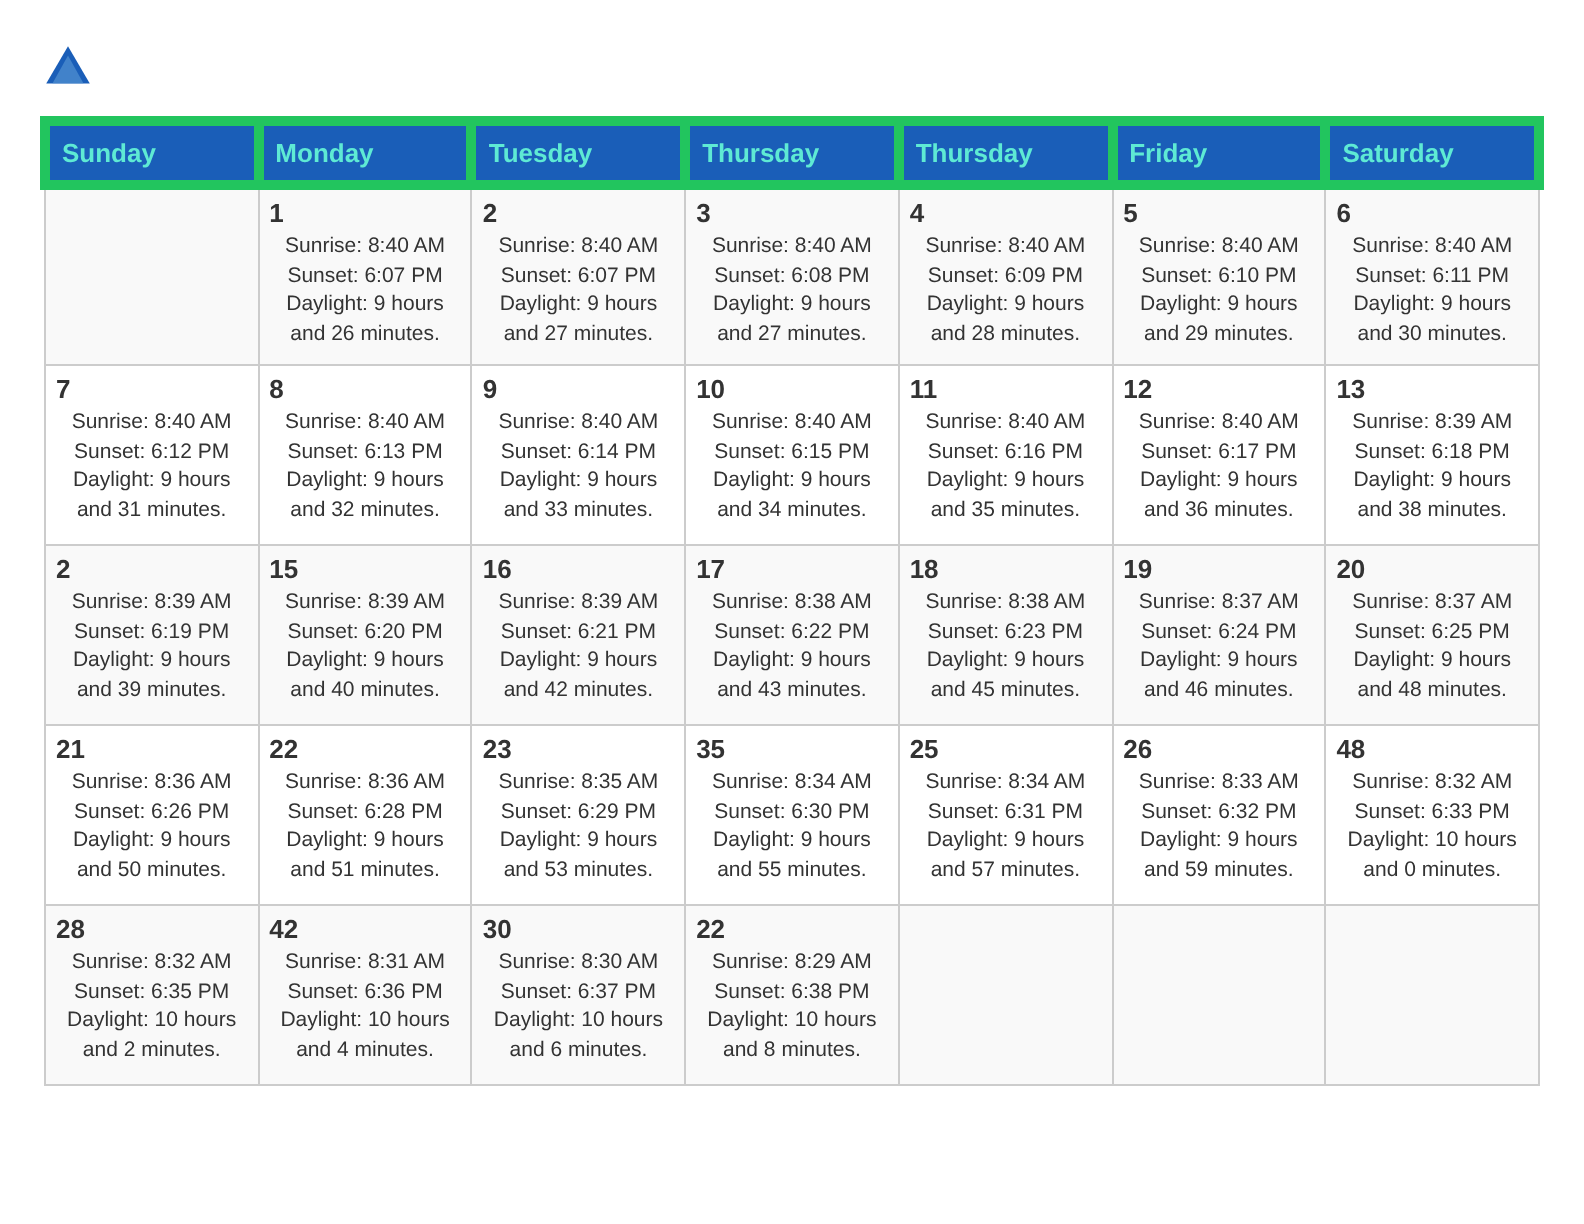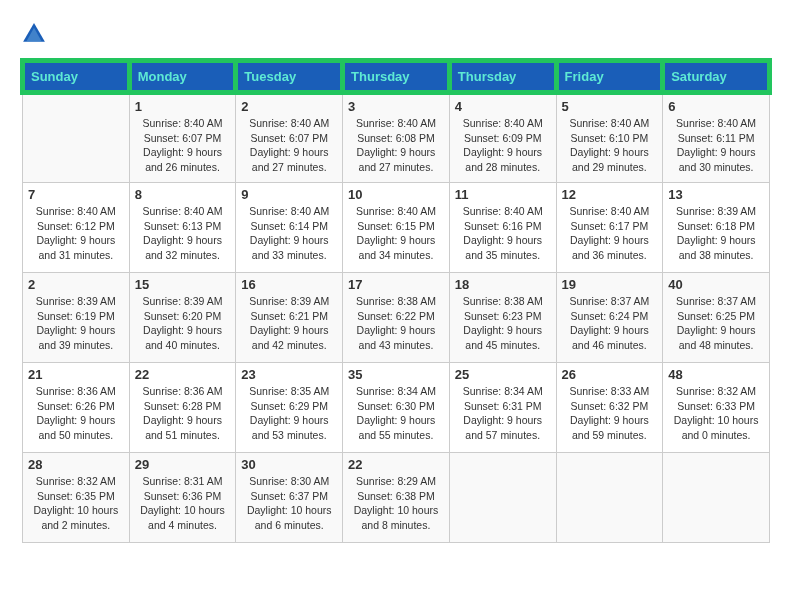--- a/index.html
+++ b/index.html
@@ -238,21 +238,21 @@
           Sunrise: 8:38 AM<br>Sunset: 6:23 PM<br>Daylight: 9 hours and 45 minutes.
         </div>
         </td>
         <td>
           <span class="day-number">19</span>
         <div class="day-info">
           Sunrise: 8:37 AM<br>Sunset: 6:24 PM<br>Daylight: 9 hours and 46 minutes.
         </div>
         </td>
         <td>
-          <span class="day-number">40</span>
+          <span class="day-number">20</span>
         <div class="day-info">
           Sunrise: 8:37 AM<br>Sunset: 6:25 PM<br>Daylight: 9 hours and 48 minutes.
         </div>
         </td>
       </tr>
       <tr>
         <td>
           <span class="day-number">21</span>
         <div class="day-info">
           Sunrise: 8:36 AM<br>Sunset: 6:26 PM<br>Daylight: 9 hours and 50 minutes.
@@ -296,21 +296,21 @@
         </td>
       </tr>
       <tr>
         <td>
           <span class="day-number">28</span>
         <div class="day-info">
           Sunrise: 8:32 AM<br>Sunset: 6:35 PM<br>Daylight: 10 hours and 2 minutes.
         </div>
         </td>
         <td>
-          <span class="day-number">29</span>
+          <span class="day-number">42</span>
         <div class="day-info">
           Sunrise: 8:31 AM<br>Sunset: 6:36 PM<br>Daylight: 10 hours and 4 minutes.
         </div>
         </td>
         <td>
           <span class="day-number">30</span>
         <div class="day-info">
           Sunrise: 8:30 AM<br>Sunset: 6:37 PM<br>Daylight: 10 hours and 6 minutes.
         </div>
         </td>

